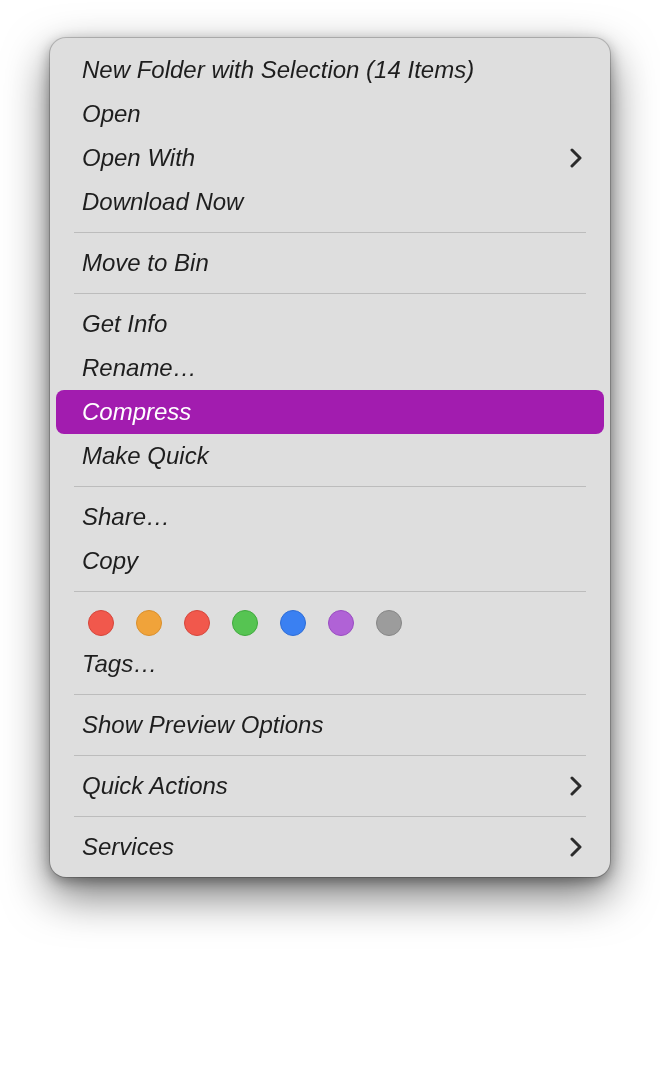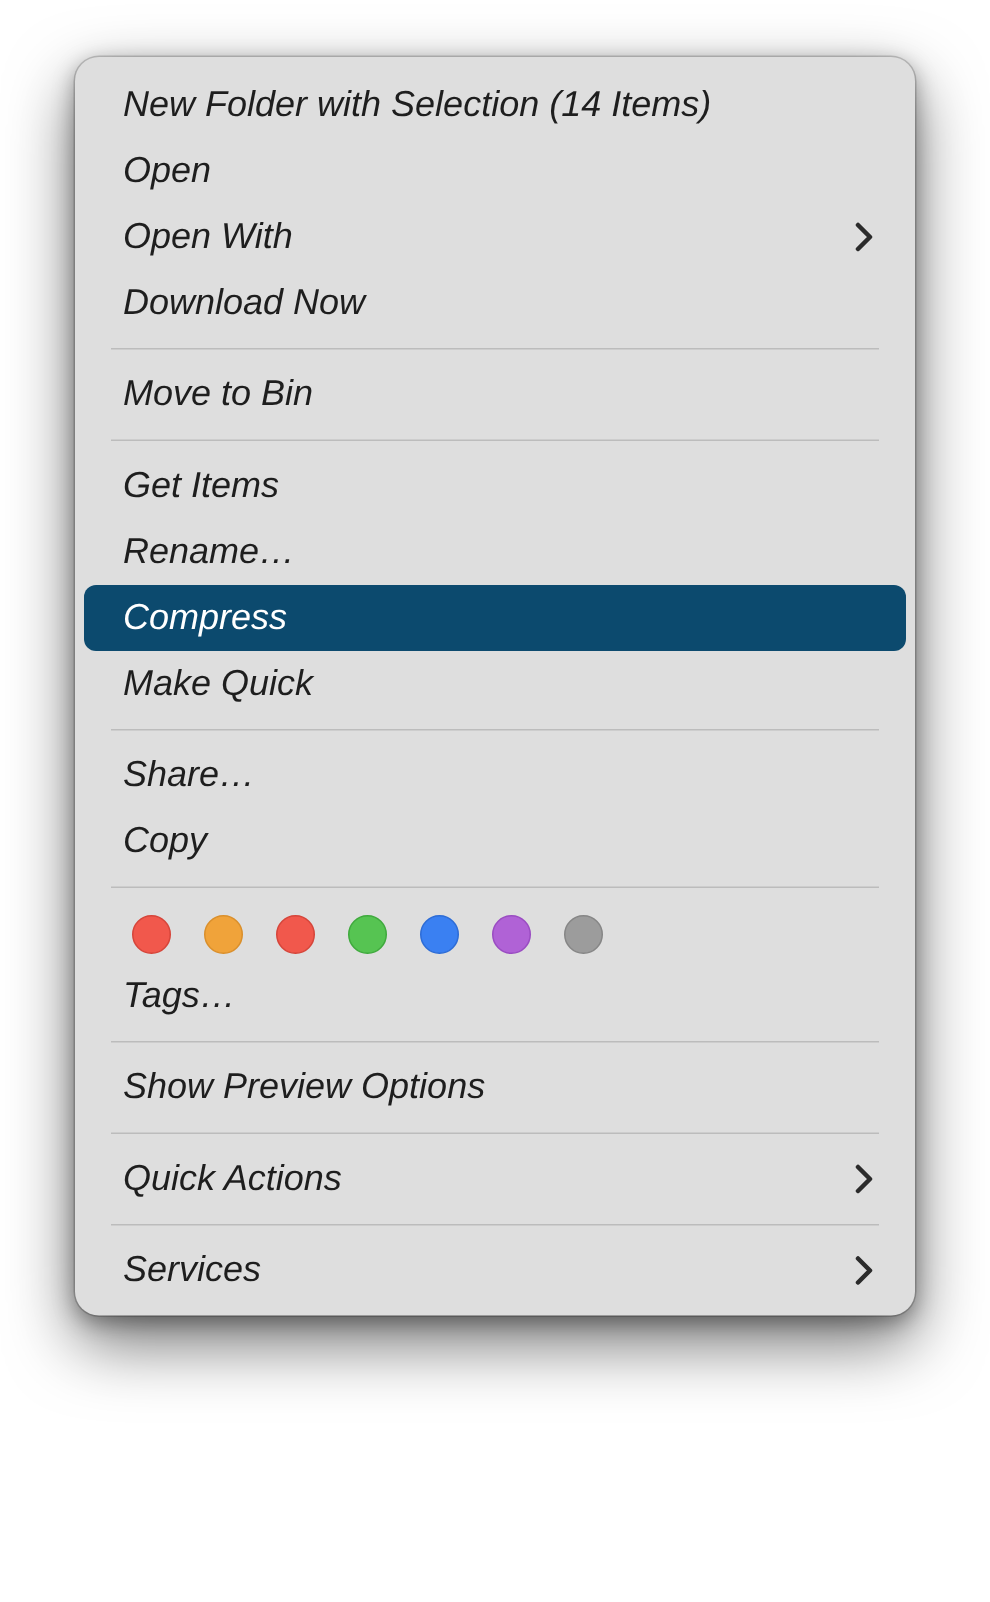--- a/index.html
+++ b/index.html
@@ -38,21 +38,21 @@
     font-size: 24px;
     color: #1e1e1e;
     padding: 0 22px 0 26px;
     margin: 0 6px;
     border-radius: 8px;
     cursor: default;
     user-select: none;
     font-style: italic;
   }
   .item.highlight {
-    background: #0c4a6e;
+    background: #a21caf;
     color: #ffffff;
   }
   .item .label {
     white-space: nowrap;
   }
   .chevron {
     display: inline-block;
     line-height: 0;
   }
   .chevron svg {
@@ -106,21 +106,21 @@
 
     <div class="sep"></div>
 
     <div class="item">
       <span class="label">Move to Bin</span>
     </div>
 
     <div class="sep"></div>
 
     <div class="item">
-      <span class="label">Get Items</span>
+      <span class="label">Get Info</span>
     </div>
 
     <div class="item">
       <span class="label">Rename…</span>
     </div>
 
     <div class="item highlight">
       <span class="label">Compress</span>
     </div>
 

